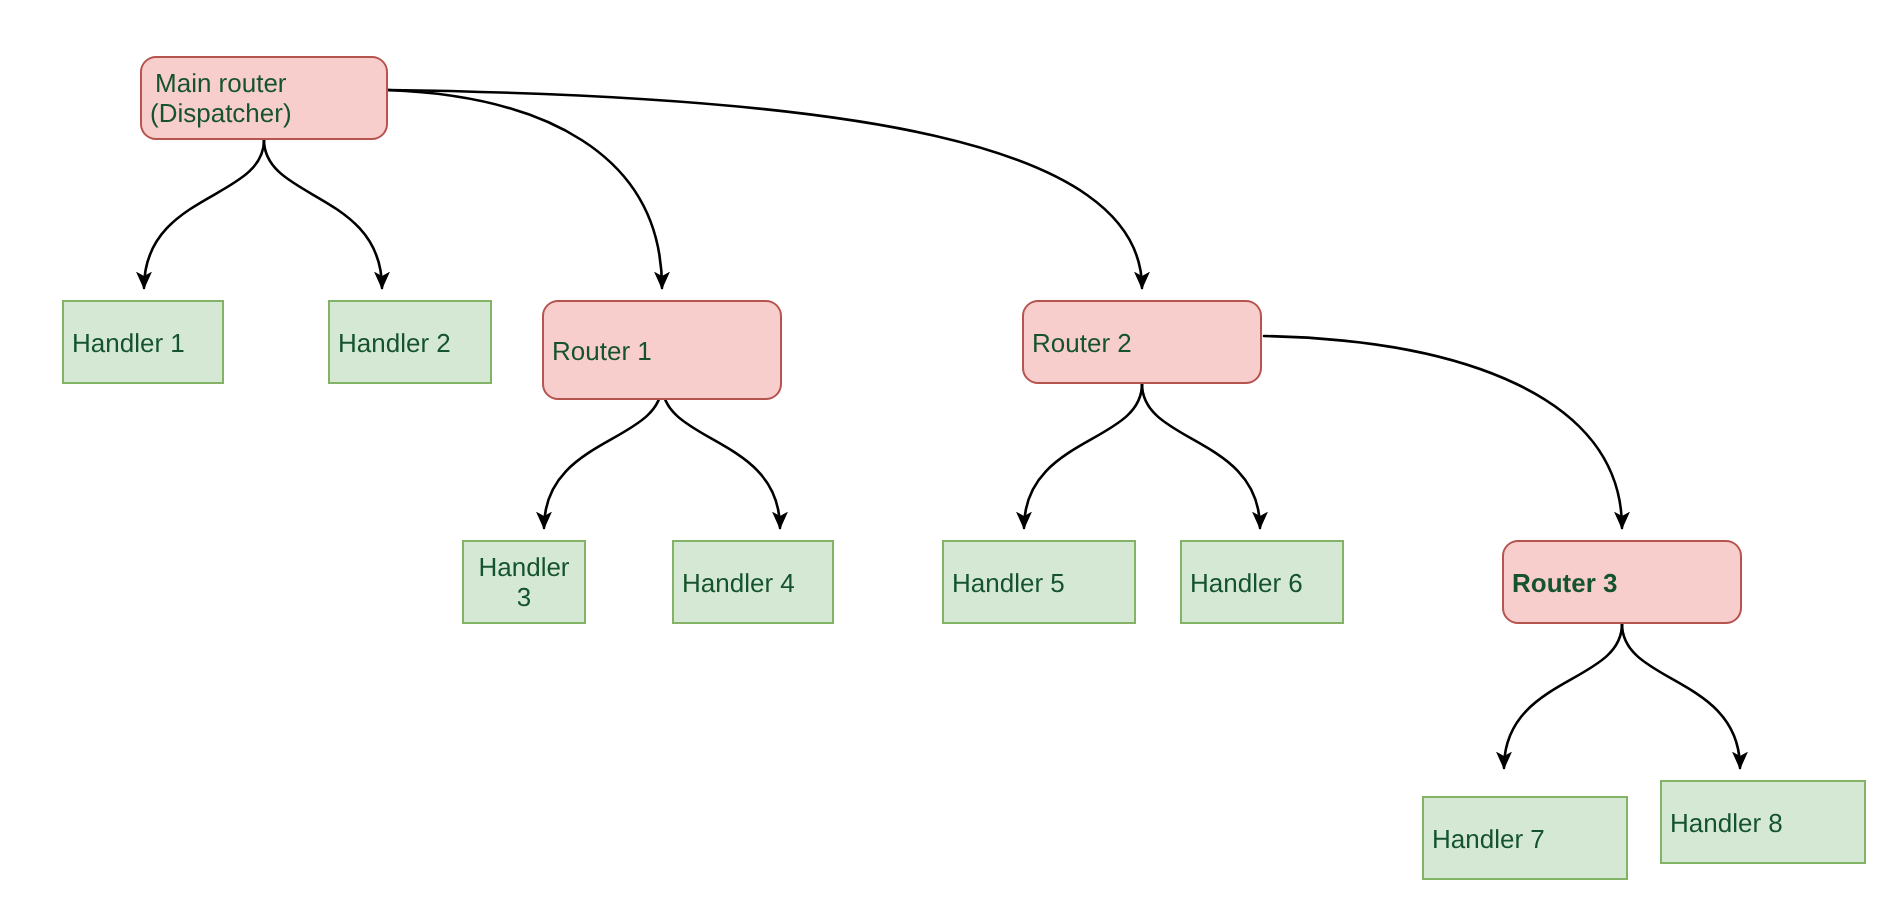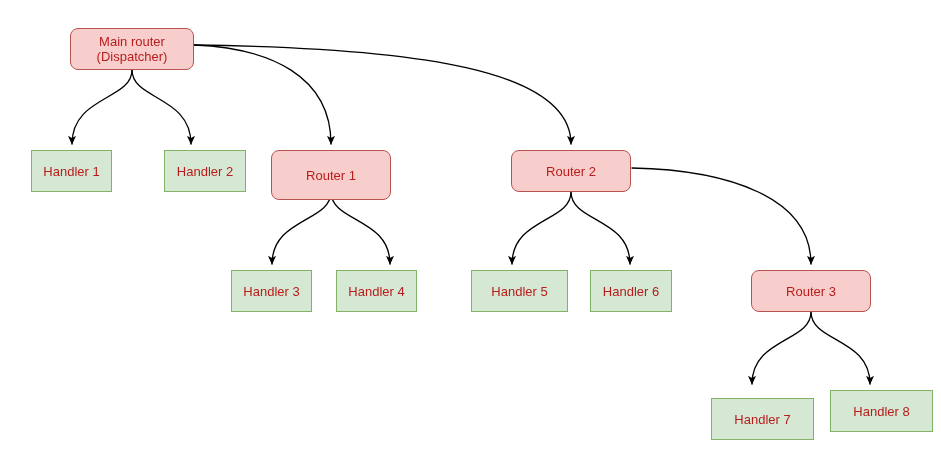--- a/index.html
+++ b/index.html
@@ -24,25 +24,24 @@
     top: 0;
     width: 941px;
     height: 461px;
     pointer-events: none;
   }
   .node {
     position: absolute;
     box-sizing: border-box;
     display: flex;
     align-items: center;
-    justify-content: center;
     text-align: center;
     font-size: 13px;
     line-height: 15px;
-    color: #b91c1c;
+    color: #14532d;
     z-index: 2;
   }
   .node-router {
     background: #f8cecc;
     border: 1px solid #b85450;
     border-radius: 8px;
   }
   .node-handler {
     background: #d5e8d4;
     border: 1px solid #82b366;
@@ -89,33 +88,33 @@
       </div>
       <div class="node node-handler" style="left: 164px; top: 150px; width: 82px; height: 42px;">
         <span class="node-label">Handler 2</span>
       </div>
       <div class="node node-router" style="left: 271px; top: 150px; width: 120px; height: 50px;">
         <span class="node-label">Router 1</span>
       </div>
       <div class="node node-router" style="left: 511px; top: 150px; width: 120px; height: 42px;">
         <span class="node-label">Router 2</span>
       </div>
-      <div class="node node-handler" style="left: 231px; top: 270px; width: 81px; height: 42px;">
+      <div class="node node-handler" style="left: 231px; top: 270px; width: 62px; height: 42px;">
         <span class="node-label">Handler 3</span>
       </div>
       <div class="node node-handler" style="left: 336px; top: 270px; width: 81px; height: 42px;">
         <span class="node-label">Handler 4</span>
       </div>
       <div class="node node-handler" style="left: 471px; top: 270px; width: 97px; height: 42px;">
         <span class="node-label">Handler 5</span>
       </div>
       <div class="node node-handler" style="left: 590px; top: 270px; width: 82px; height: 42px;">
         <span class="node-label">Handler 6</span>
       </div>
-      <div class="node node-router" style="left: 751px; top: 270px; width: 120px; height: 42px;">
+      <div class="node node-router" style="left: 751px; top: 270px; width: 120px; height: 42px; font-weight: bold;">
         <span class="node-label">Router 3</span>
       </div>
       <div class="node node-handler" style="left: 711px; top: 398px; width: 103px; height: 42px;">
         <span class="node-label">Handler 7</span>
       </div>
       <div class="node node-handler" style="left: 830px; top: 390px; width: 103px; height: 42px;">
         <span class="node-label">Handler 8</span>
       </div>
     </div>
 

